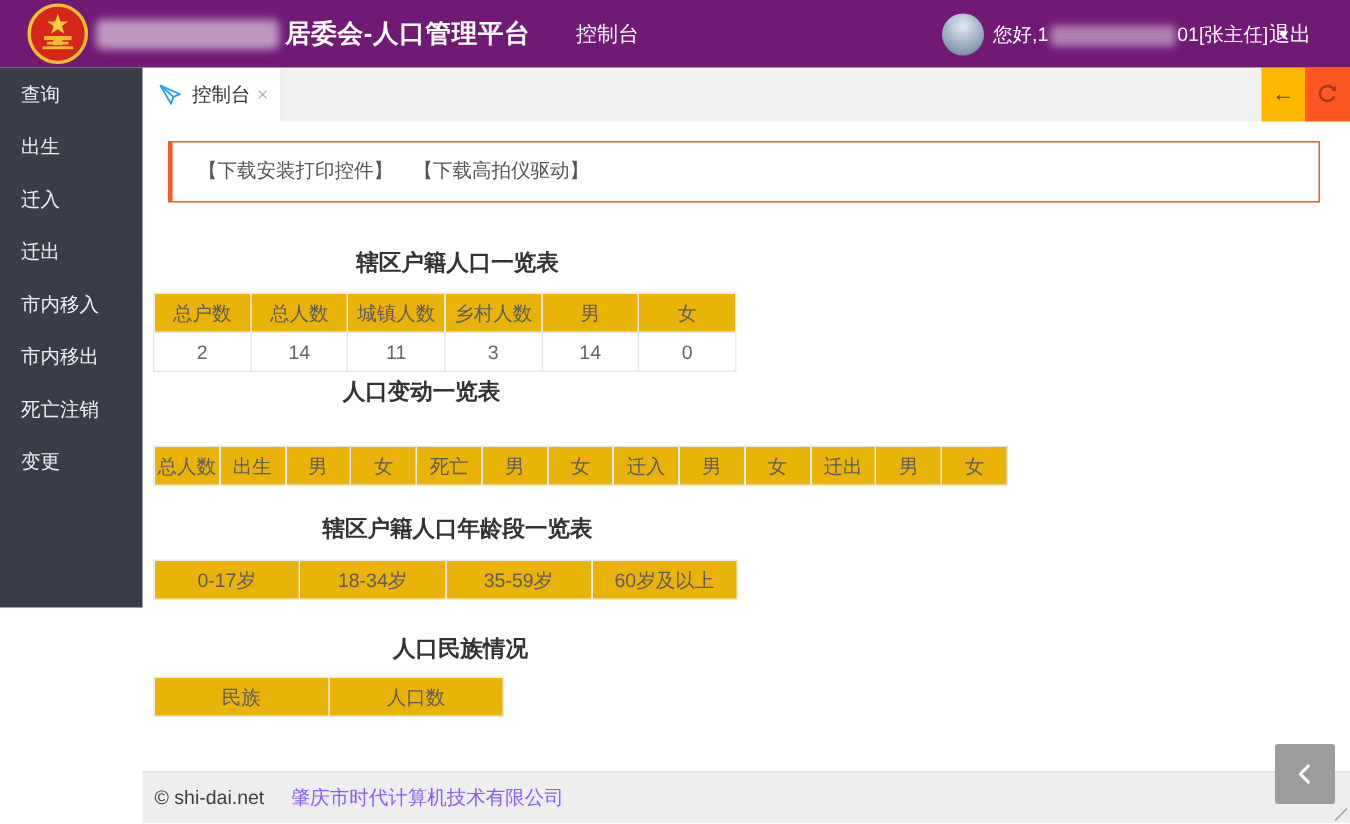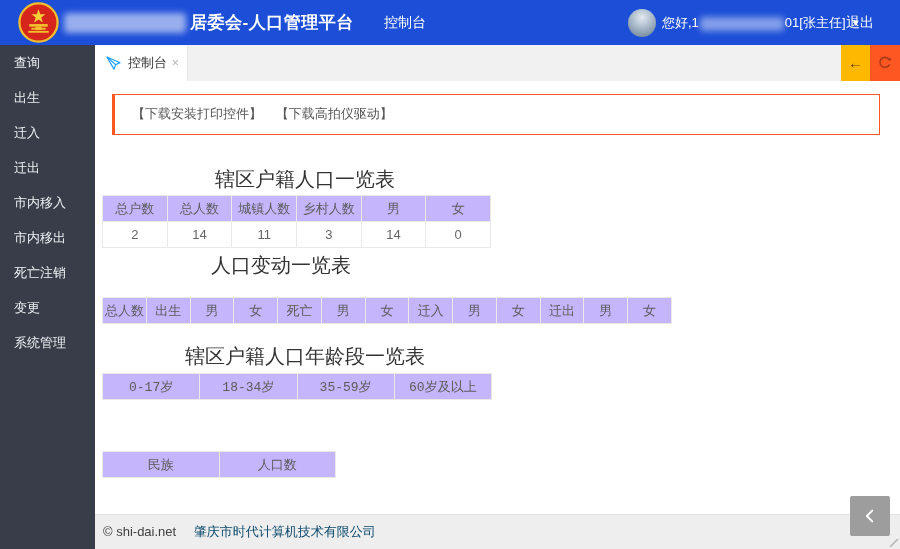--- a/index.html
+++ b/index.html
@@ -1,67 +1,67 @@
 <!DOCTYPE html>
 <html><head>
 <meta charset="utf-8">
 <style>
   * { margin:0; padding:0; box-sizing:border-box; }
   html,body { width:900px; height:549px; }
   body { font-family:"Liberation Sans","DejaVu Sans",sans-serif; background:#fff; }
   #app { position:relative; width:900px; height:549px; overflow:hidden; background:#fff; }
 
   
-  .header { position:absolute; left:0; top:0; width:900px; height:45px; background:#1d4ed8; z-index:5; }
+  .header { position:absolute; left:0; top:0; width:900px; height:45px; background:#701a75; z-index:5; }
   .emblem { position:absolute; left:18px; top:2px; width:41px; height:41px; }
   .blur-patch { background:rgba(255,255,255,.55); border-radius:4px; filter:blur(3px); }
   .title-redacted { position:absolute; left:64px; top:13px; width:122px; height:20px; }
   .app-title { position:absolute; left:190px; top:0; line-height:45px; color:#fff; font-size:17px; font-weight:700; letter-spacing:.5px; }
   .nav-console { position:absolute; left:372px; top:0; height:45px; line-height:45px; padding:0 12px; color:#fff; font-size:14px; cursor:pointer; }
   .avatar { position:absolute; left:628px; top:9px; width:28px; height:28px; border-radius:50%;
             background:radial-gradient(circle at 50% 30%, #e3eaf1 0%, #a8b8c9 45%, #63788e 100%); cursor:pointer; }
   .greeting { position:absolute; left:662px; top:0; height:45px; line-height:45px; color:#fff; font-size:13px; cursor:pointer; white-space:nowrap; }
   .greeting .blur-inline { display:inline-block; width:84px; height:14px; vertical-align:middle; margin:0 1px;
             background:rgba(255,255,255,.45); border-radius:3px; filter:blur(3px); }
   .caret { font-size:9px; margin-left:6px; vertical-align:1px; }
   .logout { position:absolute; left:846px; top:0; height:45px; line-height:45px; color:#fff; font-size:14px; cursor:pointer; }
 
   
-  .sidebar { position:absolute; left:0; top:45px; width:95px; height:504px; background:#393D49; z-index:4; }
+  .sidebar { position:absolute; left:0; top:45px; width:95px; height:360px; background:#393D49; z-index:4; }
   .side-item { height:35px; line-height:35px; padding-left:14px; color:#ecf0f3; font-size:13px; cursor:pointer; white-space:nowrap; }
 
   
   .tabbar { position:absolute; left:95px; top:45px; width:805px; height:36px; background:#f1f1f1; z-index:3; }
   .tab { position:absolute; left:0; top:0; width:93px; height:36px; background:#fff; border-right:1px solid #e8e8e8; cursor:pointer; }
   .tab .plane { position:absolute; left:11px; top:10px; width:16px; height:16px; transform:scaleX(-1); }
   .tab .tab-label { position:absolute; left:33px; top:0; line-height:36px; font-size:13px; color:#333; }
   .tab .tab-close { position:absolute; right:6px; top:0; line-height:36px; font-size:13px; color:#b7b7b7; padding:0 2px; cursor:pointer; }
   .btn-back { position:absolute; left:746px; top:0; width:29px; height:36px; background:#FFB800; border:none; cursor:pointer;
               color:#5b4300; font-size:15px; line-height:36px; text-align:center; }
   .btn-refresh { position:absolute; left:775px; top:0; width:30px; height:36px; background:#FF5722; border:none; cursor:pointer;
               display:flex; align-items:center; justify-content:center; }
 
   
   .notice { position:absolute; left:112px; top:94px; width:768px; height:41px; background:#fff;
             border:1px solid #FF5722; border-left-width:3px; line-height:38px; padding-left:17px; font-size:13px; color:#555; z-index:2; }
   .notice-link { margin-right:10px; cursor:pointer;margin-top:32px; }
 
   
-  .sec-title { position:absolute; transform:translateX(-50%); font-size:20px; font-weight:400; color:#333; white-space:nowrap; z-index:2; }
+  .sec-title { position:absolute; transform:translateX(-50%); font-size:15px; font-weight:700; color:#333; white-space:nowrap; z-index:2; }
   .stat-table { position:absolute; border-collapse:collapse; table-layout:fixed; z-index:2; background:#fff; }
   .stat-table th, .stat-table td { border:1px solid #e9e9e9; height:26px; text-align:center; font-weight:400;
             font-size:13px; padding:0 2px; white-space:nowrap; overflow:hidden; }
-  .stat-table th { background:#c4b5fd; color:#5c5c5c;font-family:Liberation Mono, monospace; }
+  .stat-table th { background:#eab308; color:#5c5c5c; }
   .stat-table td { background:#fff; color:#666; }
 
   
   .footer { position:absolute; left:95px; top:514px; width:805px; height:35px; background:#eeeeee; border-top:1px solid #e2e2e2;
             line-height:33px; padding-left:8px; font-size:13px; z-index:2; }
   .copyright { color:#404040; cursor:pointer; }
-  .company { color:#0c4a6e; margin-left:14px; cursor:pointer; }
+  .company { color:#8b5cf6; margin-left:14px; cursor:pointer; }
 
   
   .chevron-btn { position:absolute; left:850px; top:496px; width:40px; height:40px; background:#9d9d9d; border:none; border-radius:2px;
             cursor:pointer; display:flex; align-items:center; justify-content:center; z-index:6; }
   .resize-handle { position:absolute; right:1px; bottom:1px; width:10px; height:10px; z-index:6; }
 </style>
 </head>
 <body>
 
 <div id="app">
@@ -86,21 +86,20 @@
 
   <div class="sidebar">
     <div class="side-item">查询</div>
     <div class="side-item">出生</div>
     <div class="side-item">迁入</div>
     <div class="side-item">迁出</div>
     <div class="side-item">市内移入</div>
     <div class="side-item">市内移出</div>
     <div class="side-item">死亡注销</div>
     <div class="side-item">变更</div>
-    <div class="side-item">系统管理</div>
   </div>
 
   <div class="tabbar">
     <div class="tab">
       <svg class="plane" viewBox="0 0 16 16">
         <path d="M15 2 L2 7.8 L6.4 9.6 L8 14.2 L10.2 10.4 L15 2 Z" fill="none" stroke="#1E9FFF" stroke-width="1.2" stroke-linejoin="round"></path>
         <path d="M6.4 9.6 L15 2" fill="none" stroke="#1E9FFF" stroke-width="1.2"></path>
       </svg>
       <span class="tab-label">控制台</span>
       <span class="tab-close">×</span>
@@ -167,20 +166,21 @@
     <tbody>
         <tr>
       <th>0-17岁</th>
       <th>18-34岁</th>
       <th>35-59岁</th>
       <th>60岁及以上</th>
     </tr>
   </tbody>
     </table>
 
+  <div class="sec-title" style="left:307px; top:423px;">人口民族情况</div>
   <table class="stat-table" style="left:102px; top:451px; width:234px;">
     <tbody>
         <tr>
       <th>民族</th>
       <th>人口数</th>
     </tr>
   </tbody>
     </table>
 
   <div class="footer">

